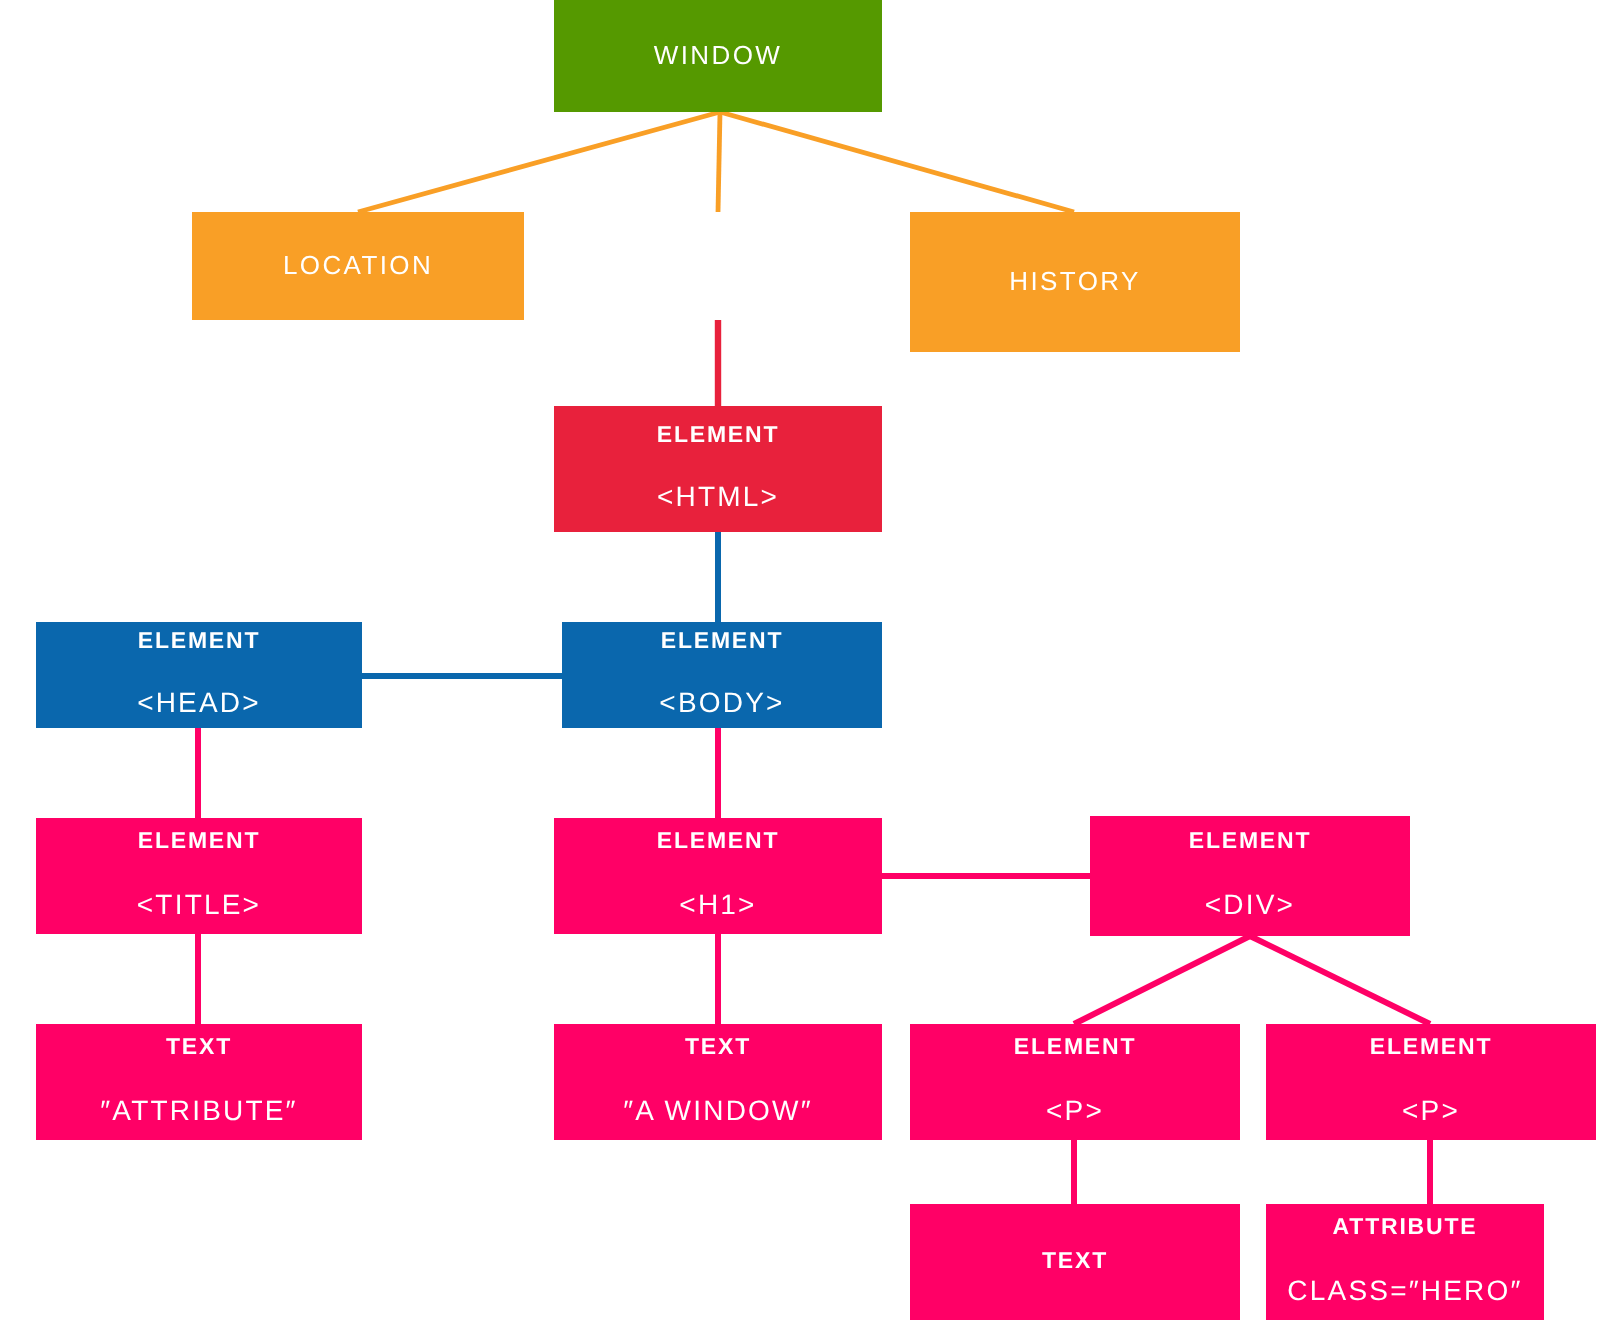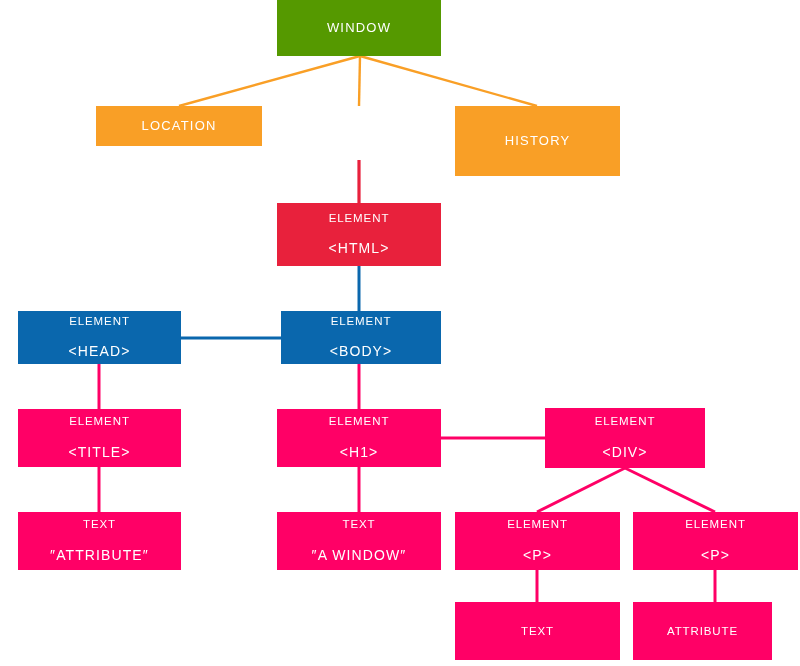--- a/index.html
+++ b/index.html
@@ -32,21 +32,21 @@
     flex-direction: column;
     align-items: center;
     justify-content: center;
     color: #ffffff;
     text-align: center;
     letter-spacing: 0.6px;
     z-index: 2;
   }
   .node .kind {
     font-size: 11.5px;
-    font-weight: normal;
+    font-weight: bold;
     line-height: 1.25;
     letter-spacing: 0.9px;
   }
   .node .tag {
     font-size: 14px;
     font-weight: normal;
     line-height: 1.35;
     letter-spacing: 1.1px;
     margin-top: 14px;
   }
@@ -93,21 +93,21 @@
       <line x1="625" y1="468" x2="715" y2="512"></line>
       <line x1="537" y1="570" x2="537" y2="602"></line>
       <line x1="715" y1="570" x2="715" y2="602"></line>
     </g>
   </svg>
 
   <div class="node green single" style="left:277px; top:0px; width:164px; height:56px;">
     <span class="kind">WINDOW</span>
   </div>
 
-  <div class="node orange single" style="left:96px; top:106px; width:166px; height:40px;">
+  <div class="node orange single" style="left:96px; top:106px; width:166px; height:54px;">
     <span class="kind">LOCATION</span>
   </div>
 
 
   <div class="node orange single" style="left:455px; top:106px; width:165px; height:70px;">
     <span class="kind">HISTORY</span>
   </div>
 
   <div class="node red" style="left:277px; top:203px; width:164px; height:63px;">
     <span class="kind">ELEMENT</span>
@@ -158,15 +158,16 @@
     <span class="kind">ELEMENT</span>
     <span class="tag">&lt;P&gt;</span>
   </div>
 
   <div class="node pink" style="left:455px; top:602px; width:165px; height:58px;">
     <span class="kind">TEXT</span>
   </div>
 
   <div class="node pink" style="left:633px; top:602px; width:139px; height:58px;">
     <span class="kind">ATTRIBUTE</span>
+    <span class="tag">CLASS=″HERO″</span>
   </div>
 
 </div>
 
 </body></html>

